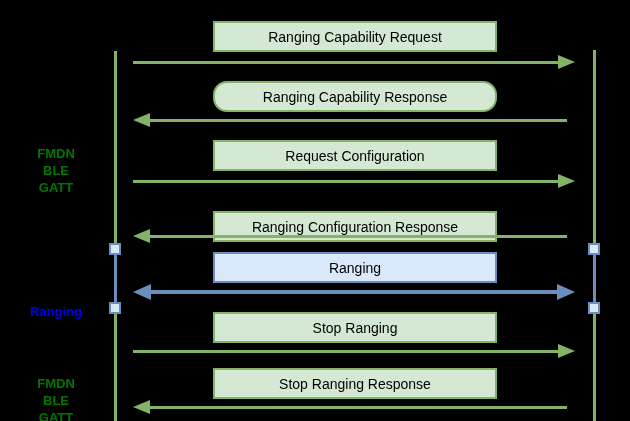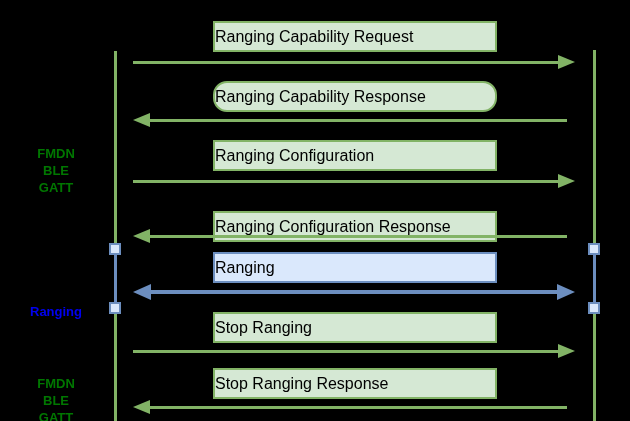--- a/index.html
+++ b/index.html
@@ -23,22 +23,22 @@
   .phase{position:absolute;left:8px;width:96px;text-align:center;
          font-size:13px;font-weight:bold;line-height:17px;margin-top:39px;}
   .phase.green{color:#007700;}
   .phase.blue{color:#0000f0;}
   .phase.p1{top:106px;}
   .phase.p2{top:264px;}
   .phase.p3{top:336px;}
   .phase span{display:block;}
   
   .msg{position:absolute;left:213px;width:284px;height:31px;box-sizing:border-box;
-       display:flex;align-items:center;
-       font-size:16px;color:#000000;}
+       display:flex;align-items:center;justify-content:center;
+       font-size:14px;color:#000000;}
   .msg.green{background:#d5e8d4;border:2px solid #82b366;}
   .msg.blue{background:#dae8fc;border:2px solid #6c8ebf;}
   .msg.b1{top:21px;}  .msg.b2{top:81px;border-radius:14px;}  .msg.b3{top:140px;}
   .msg.b4{top:211px;} .msg.b5{top:252px;} .msg.b6{top:312px;}
   .msg.b7{top:368px;}
   
   .arrow{position:absolute;left:133px;width:442px;height:16px;}
   .arrow.a1{top:54px;}  .arrow.a2{top:112px;} .arrow.a3{top:173px;}
   .arrow.a4{top:228px;} .arrow.a5{top:284px;} .arrow.a6{top:343px;}
   .arrow.a7{top:399px;}
@@ -94,21 +94,21 @@
 
   <div class="msg green b2">
     <span>Ranging Capability Response</span>
   </div>
   <div class="arrow dir-left a2">
     <div class="line"></div>
     <div class="head head-left"></div>
   </div>
 
   <div class="msg green b3">
-    <span>Ranging Configuration</span>
+    <span>Request Configuration</span>
   </div>
   <div class="arrow dir-right a3">
     <div class="line"></div>
     <div class="head head-right"></div>
   </div>
 
   <div class="msg green b4">
     <span>Ranging Configuration Response</span>
   </div>
   <div class="arrow dir-left a4">

